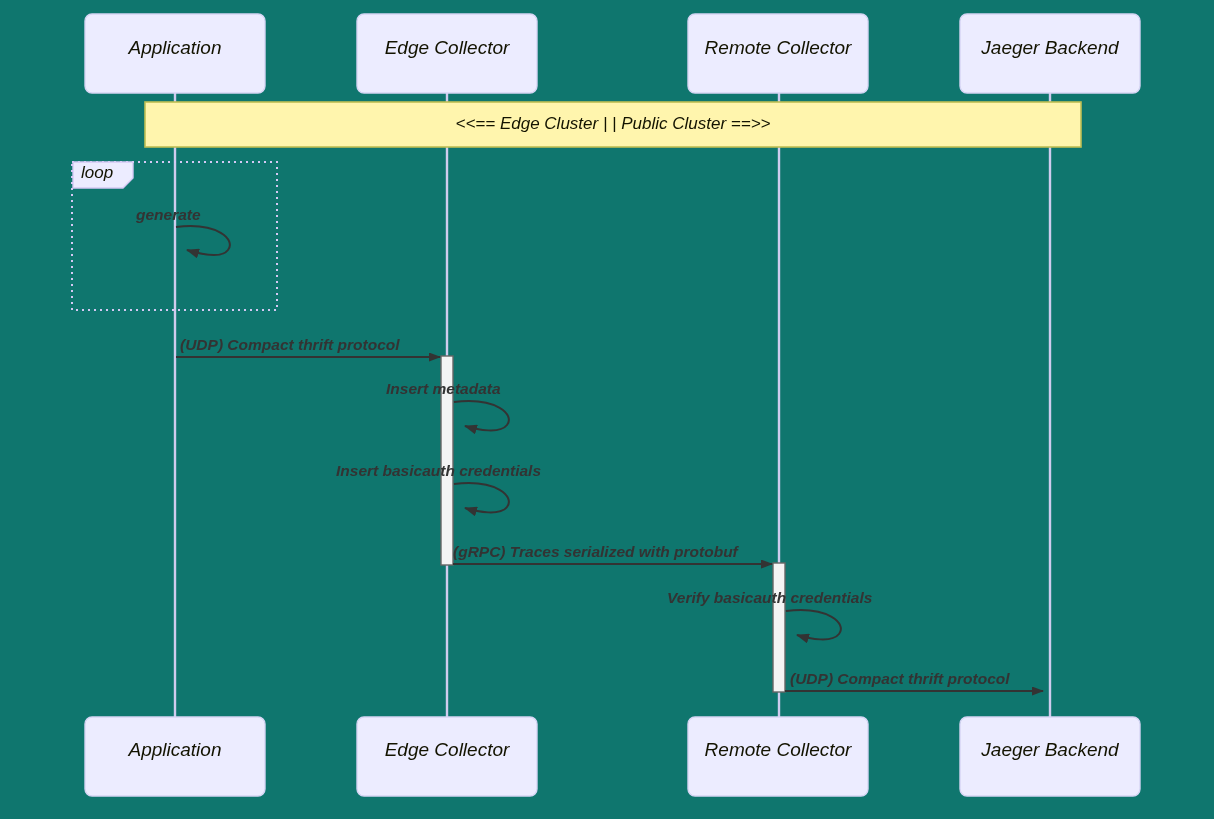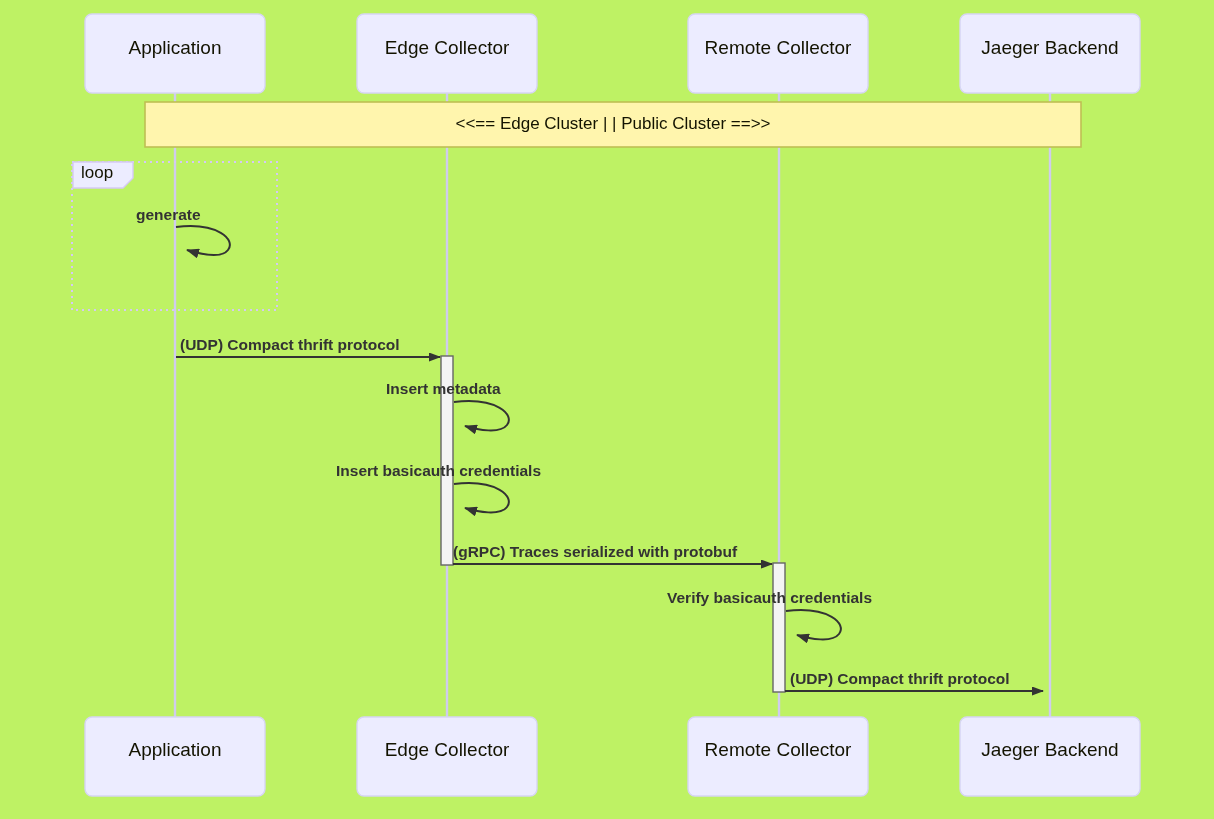--- a/index.html
+++ b/index.html
@@ -5,22 +5,23 @@
   html, body {
     margin: 0;
     padding: 0;
     background: #ffffff;
     font-family: "Liberation Sans", sans-serif;
   }
   #canvas {
     position: relative;
     width: 1214px;
     height: 819px;
-    background: #bef264;
+    background: #0f766e;
     overflow: hidden;
+    font-style: italic;
   }
   svg.diagram {
     position: absolute;
     left: 0;
     top: 0;
     width: 1214px;
     height: 819px;
   }
   .actor-box {
     fill: #ECECFF;

